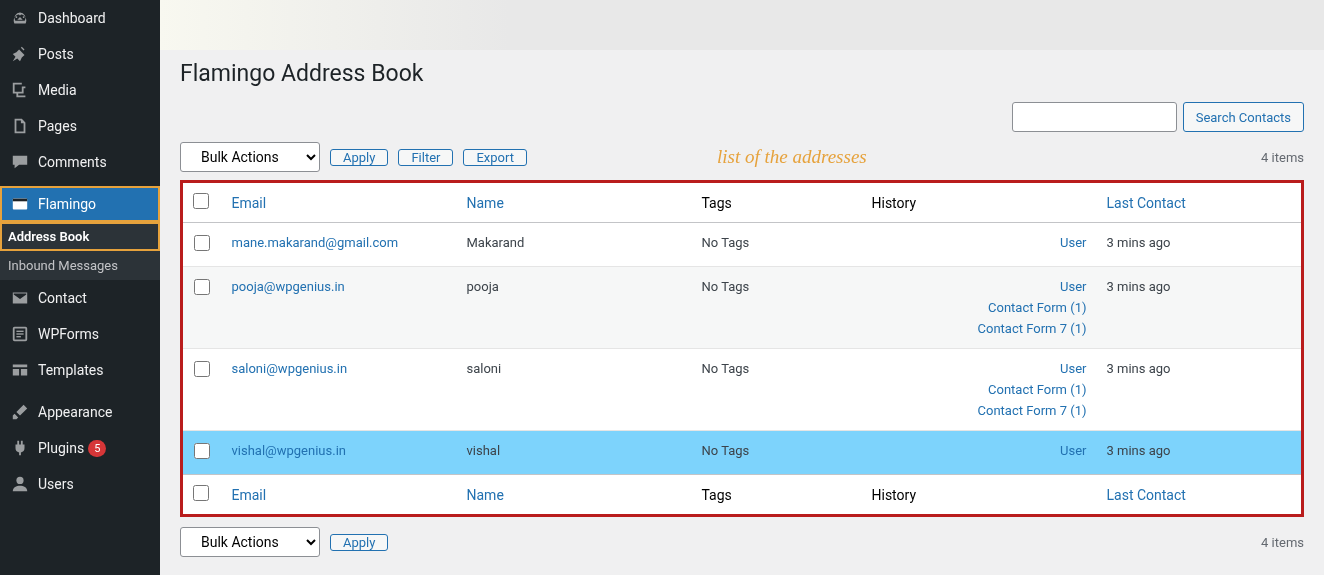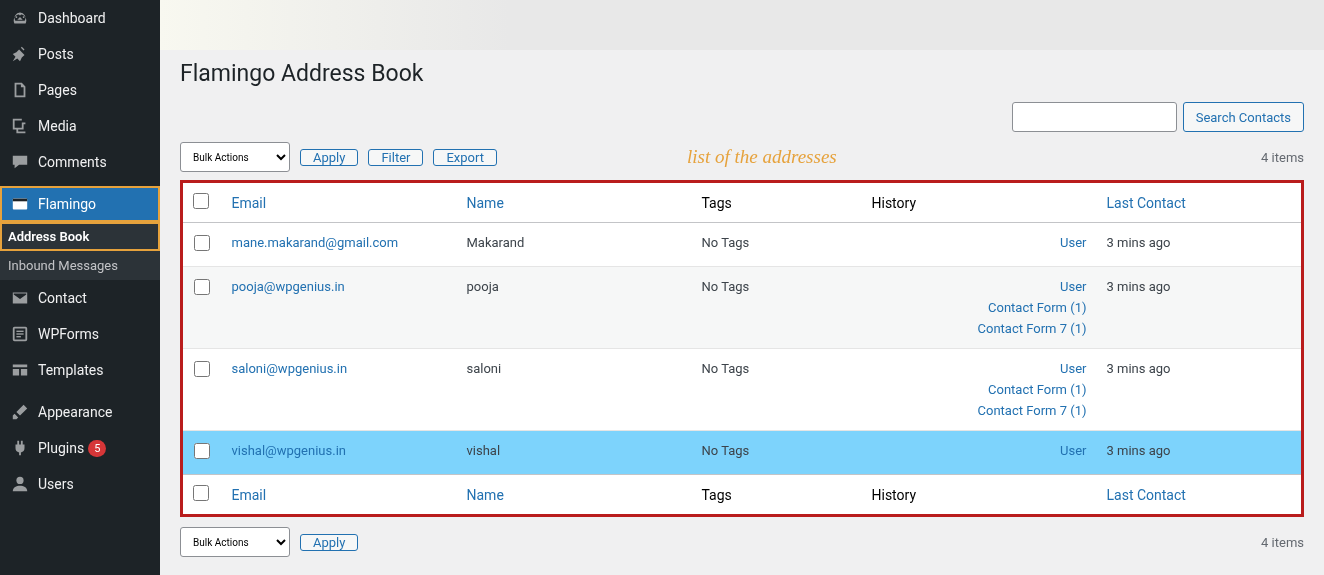--- a/index.html
+++ b/index.html
@@ -22,21 +22,21 @@
 
 .main { flex: 1; padding: 0 20px 20px 20px; overflow: auto; }
 .topbar { height: 50px; background: linear-gradient(to right, #f8f8f0, #e8e8e8 30%, #e8e8e8); margin: 0 -20px 10px -20px; }
 h1 { font-size: 23px; font-weight: 400; color: #1d2327; margin: 10px 0 15px 0; }
 
 .search-area { display: flex; justify-content: flex-end; gap: 6px; margin-bottom: 10px; }
 .search-input { width: 165px; height: 30px; border: 1px solid #8c8f94; border-radius: 3px; padding: 0 8px; }
 .btn { border: 1px solid #2271b1; background: #f6f7f7; color: #2271b1; padding: 0 12px; border-radius: 3px; cursor: pointer; font-size: 13px; }
 
 .tablenav { display: flex; align-items: center; gap: 10px; margin-bottom: 8px; }
-.tablenav select { height: 30px; border: 1px solid #8c8f94; border-radius: 3px; padding: 0 24px 0 8px; background: #fff; font-size: 10px; }
+.tablenav select { height: 30px; border: 1px solid #8c8f94; border-radius: 3px; padding: 0 24px 0 16px; background: #fff; font-size: 14px; }
 .annotation { color: #e6a23c; font-style: italic; font-size: 19px; margin-left: 180px; font-family: Georgia, serif; }
 .item-count { margin-left: auto; color: #646970; font-size: 13px; }
 
 
 .wp-table { width: 100%; border: 3px solid #b91c1c; background: #fff; border-collapse: collapse; }
 .wp-table thead th, .wp-table tfoot th { text-align: left; padding: 10px; font-weight: 400; font-size: 14px; border-bottom: 1px solid #c3c4c7; }
 .wp-table tfoot th { border-top: 1px solid #c3c4c7; border-bottom: none; }
 .wp-table thead th a, .wp-table tfoot th a { color: #2271b1; text-decoration: none; cursor: pointer; }
 .wp-table td { padding: 12px 10px; font-size: 13px; vertical-align: top; color: #3c434a; }
 .wp-table tbody tr:nth-child(odd) { background: #f6f7f7; }
@@ -72,32 +72,32 @@
         <span class="icon">
           <svg viewBox="0 0 20 20">
             <path d="M12 2l-1 1 3 3 1-1-3-3zM9 5L6 8l-4 2 3 3-3 5 5-3 3 3 2-4 3-3-6-6z"></path>
           </svg>
         </span>
         <span>Posts</span>
       </div>
       <div class="menu-item">
         <span class="icon">
           <svg viewBox="0 0 20 20">
+            <path d="M2 2h10v4h4v12H6v-4H2V2zm2 2v8h8V4H4zm4 10v2h8V8h-2v6H8z"></path>
+          </svg>
+        </span>
+        <span>Media</span>
+      </div>
+      <div class="menu-item">
+        <span class="icon">
+          <svg viewBox="0 0 20 20">
             <path d="M4 2h8l4 4v12H4V2zm2 2v12h8V7h-3V4H6z"></path>
           </svg>
         </span>
         <span>Pages</span>
-      </div>
-      <div class="menu-item">
-        <span class="icon">
-          <svg viewBox="0 0 20 20">
-            <path d="M2 2h10v4h4v12H6v-4H2V2zm2 2v8h8V4H4zm4 10v2h8V8h-2v6H8z"></path>
-          </svg>
-        </span>
-        <span>Media</span>
       </div>
       <div class="menu-item">
         <span class="icon">
           <svg viewBox="0 0 20 20">
             <path d="M2 3h16v10H9l-5 4v-4H2V3z"></path>
           </svg>
         </span>
         <span>Comments</span>
       </div>
       <div style="height: 6px;"></div>

